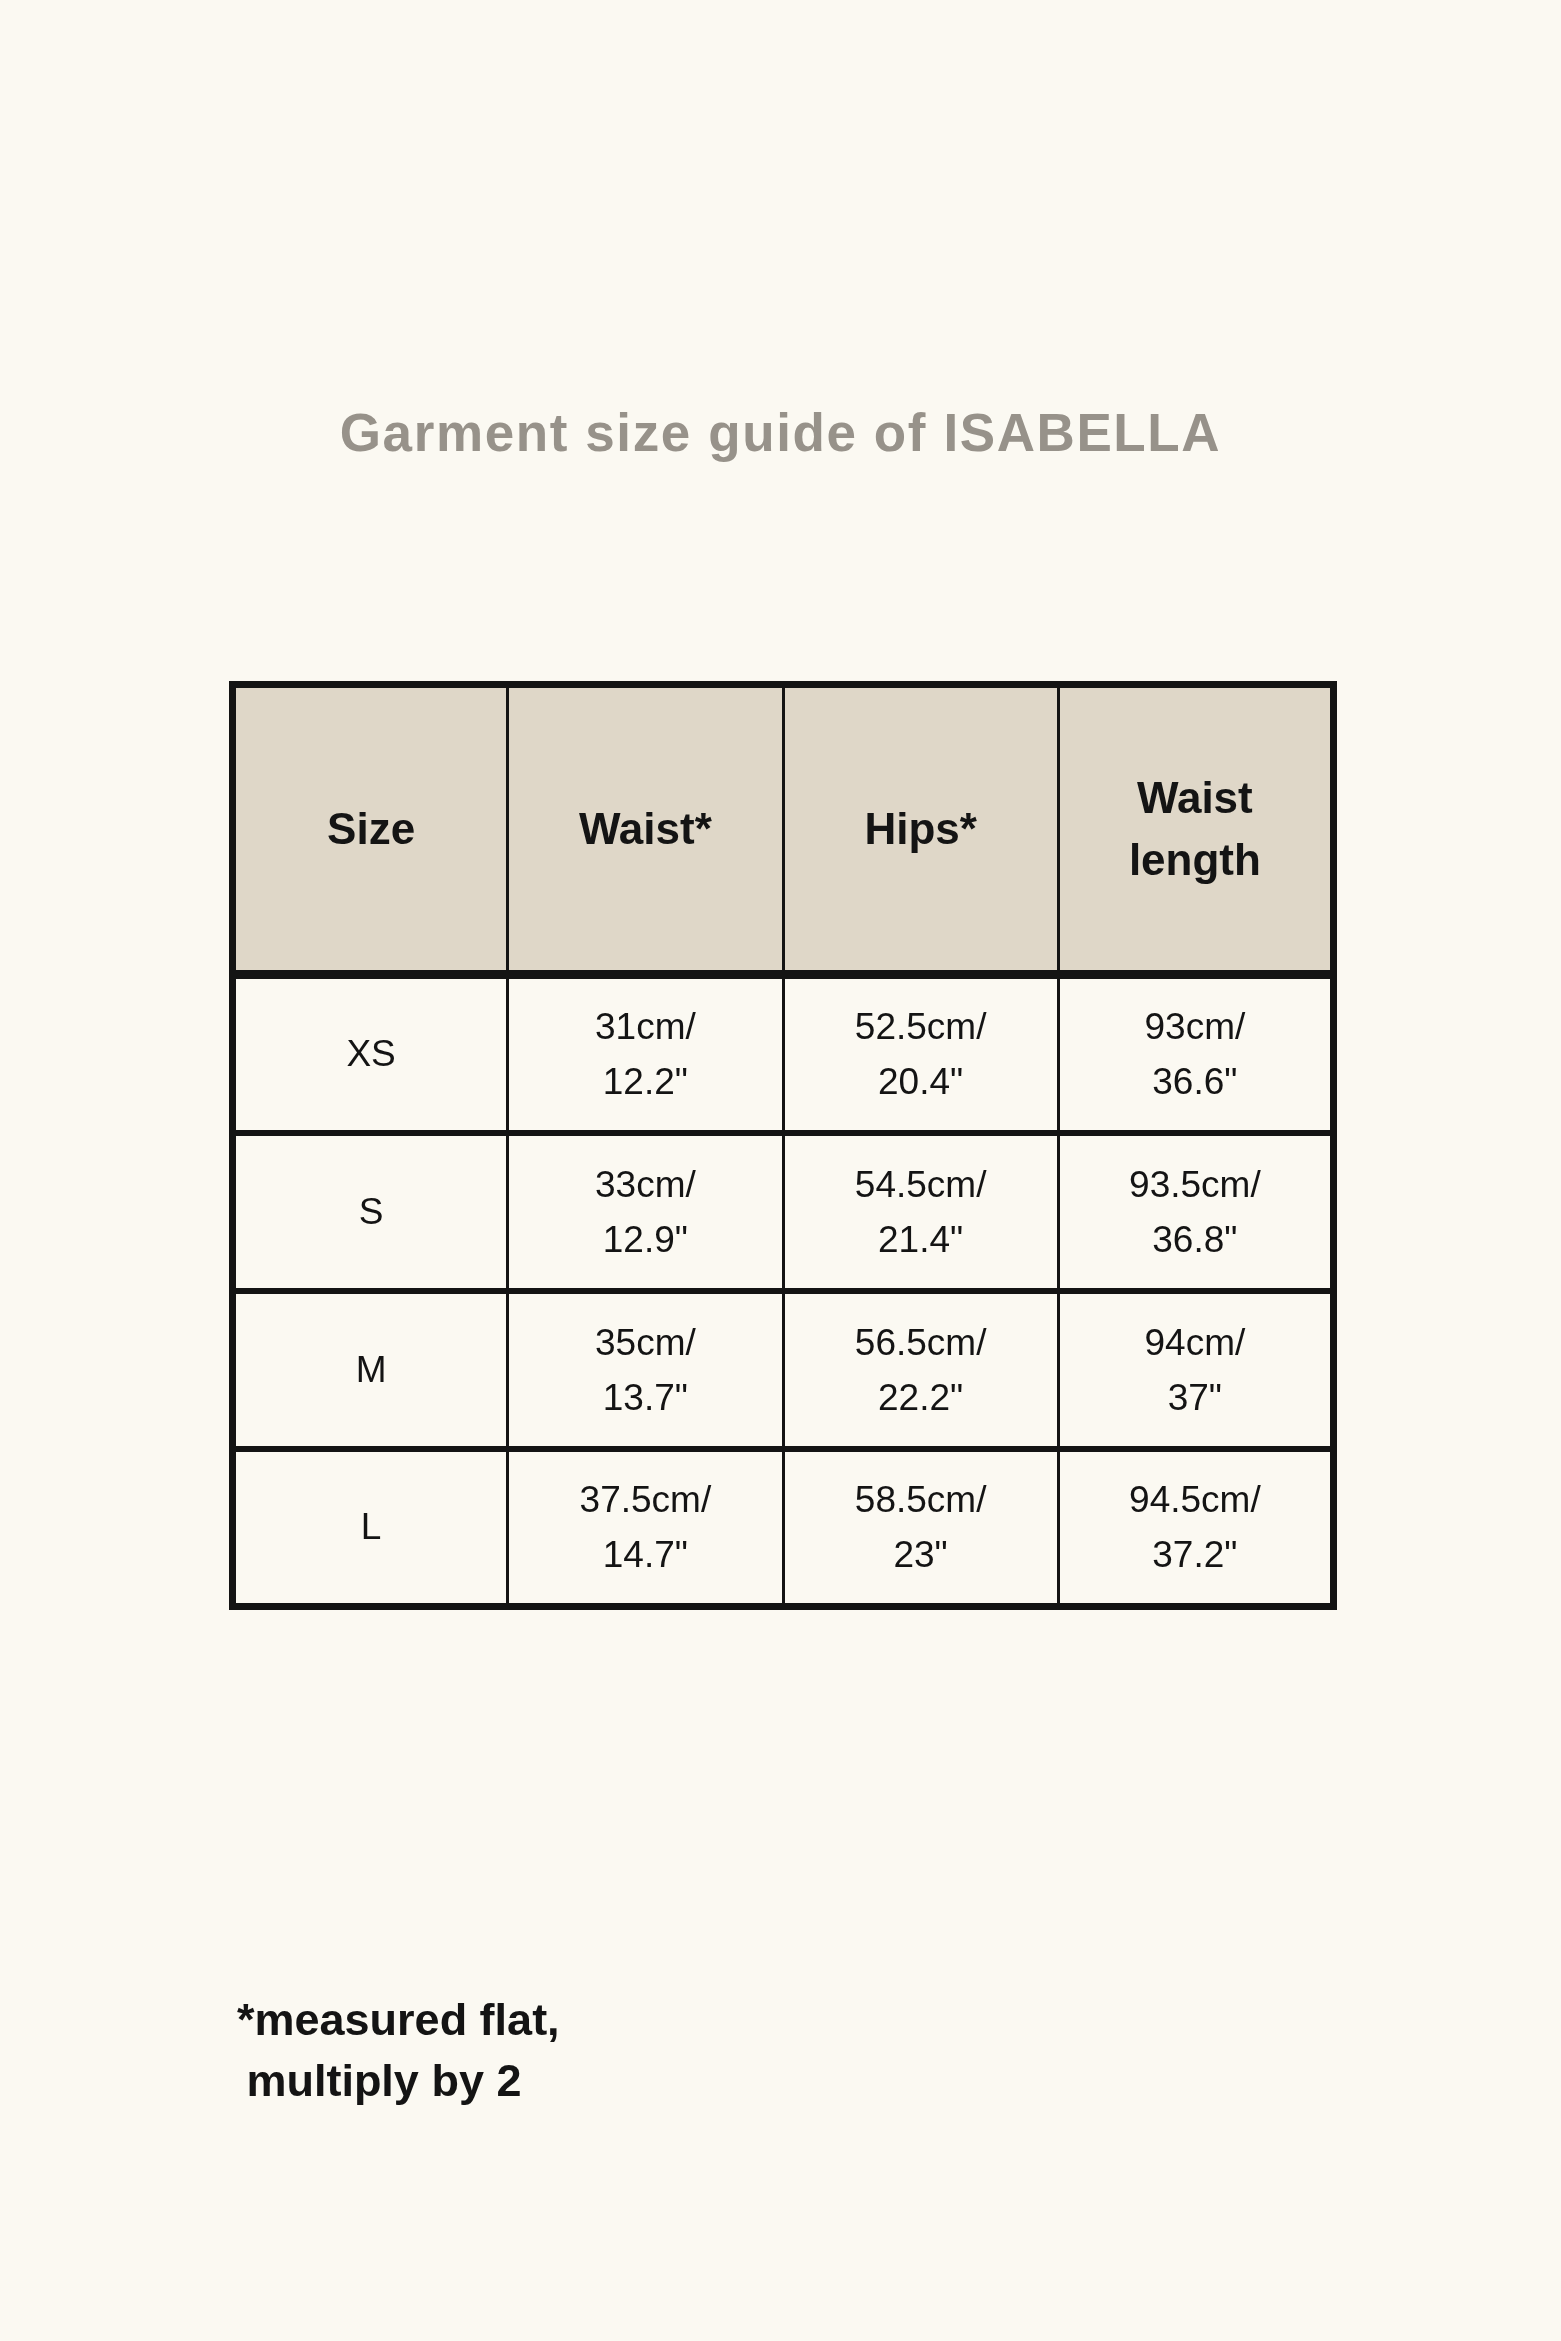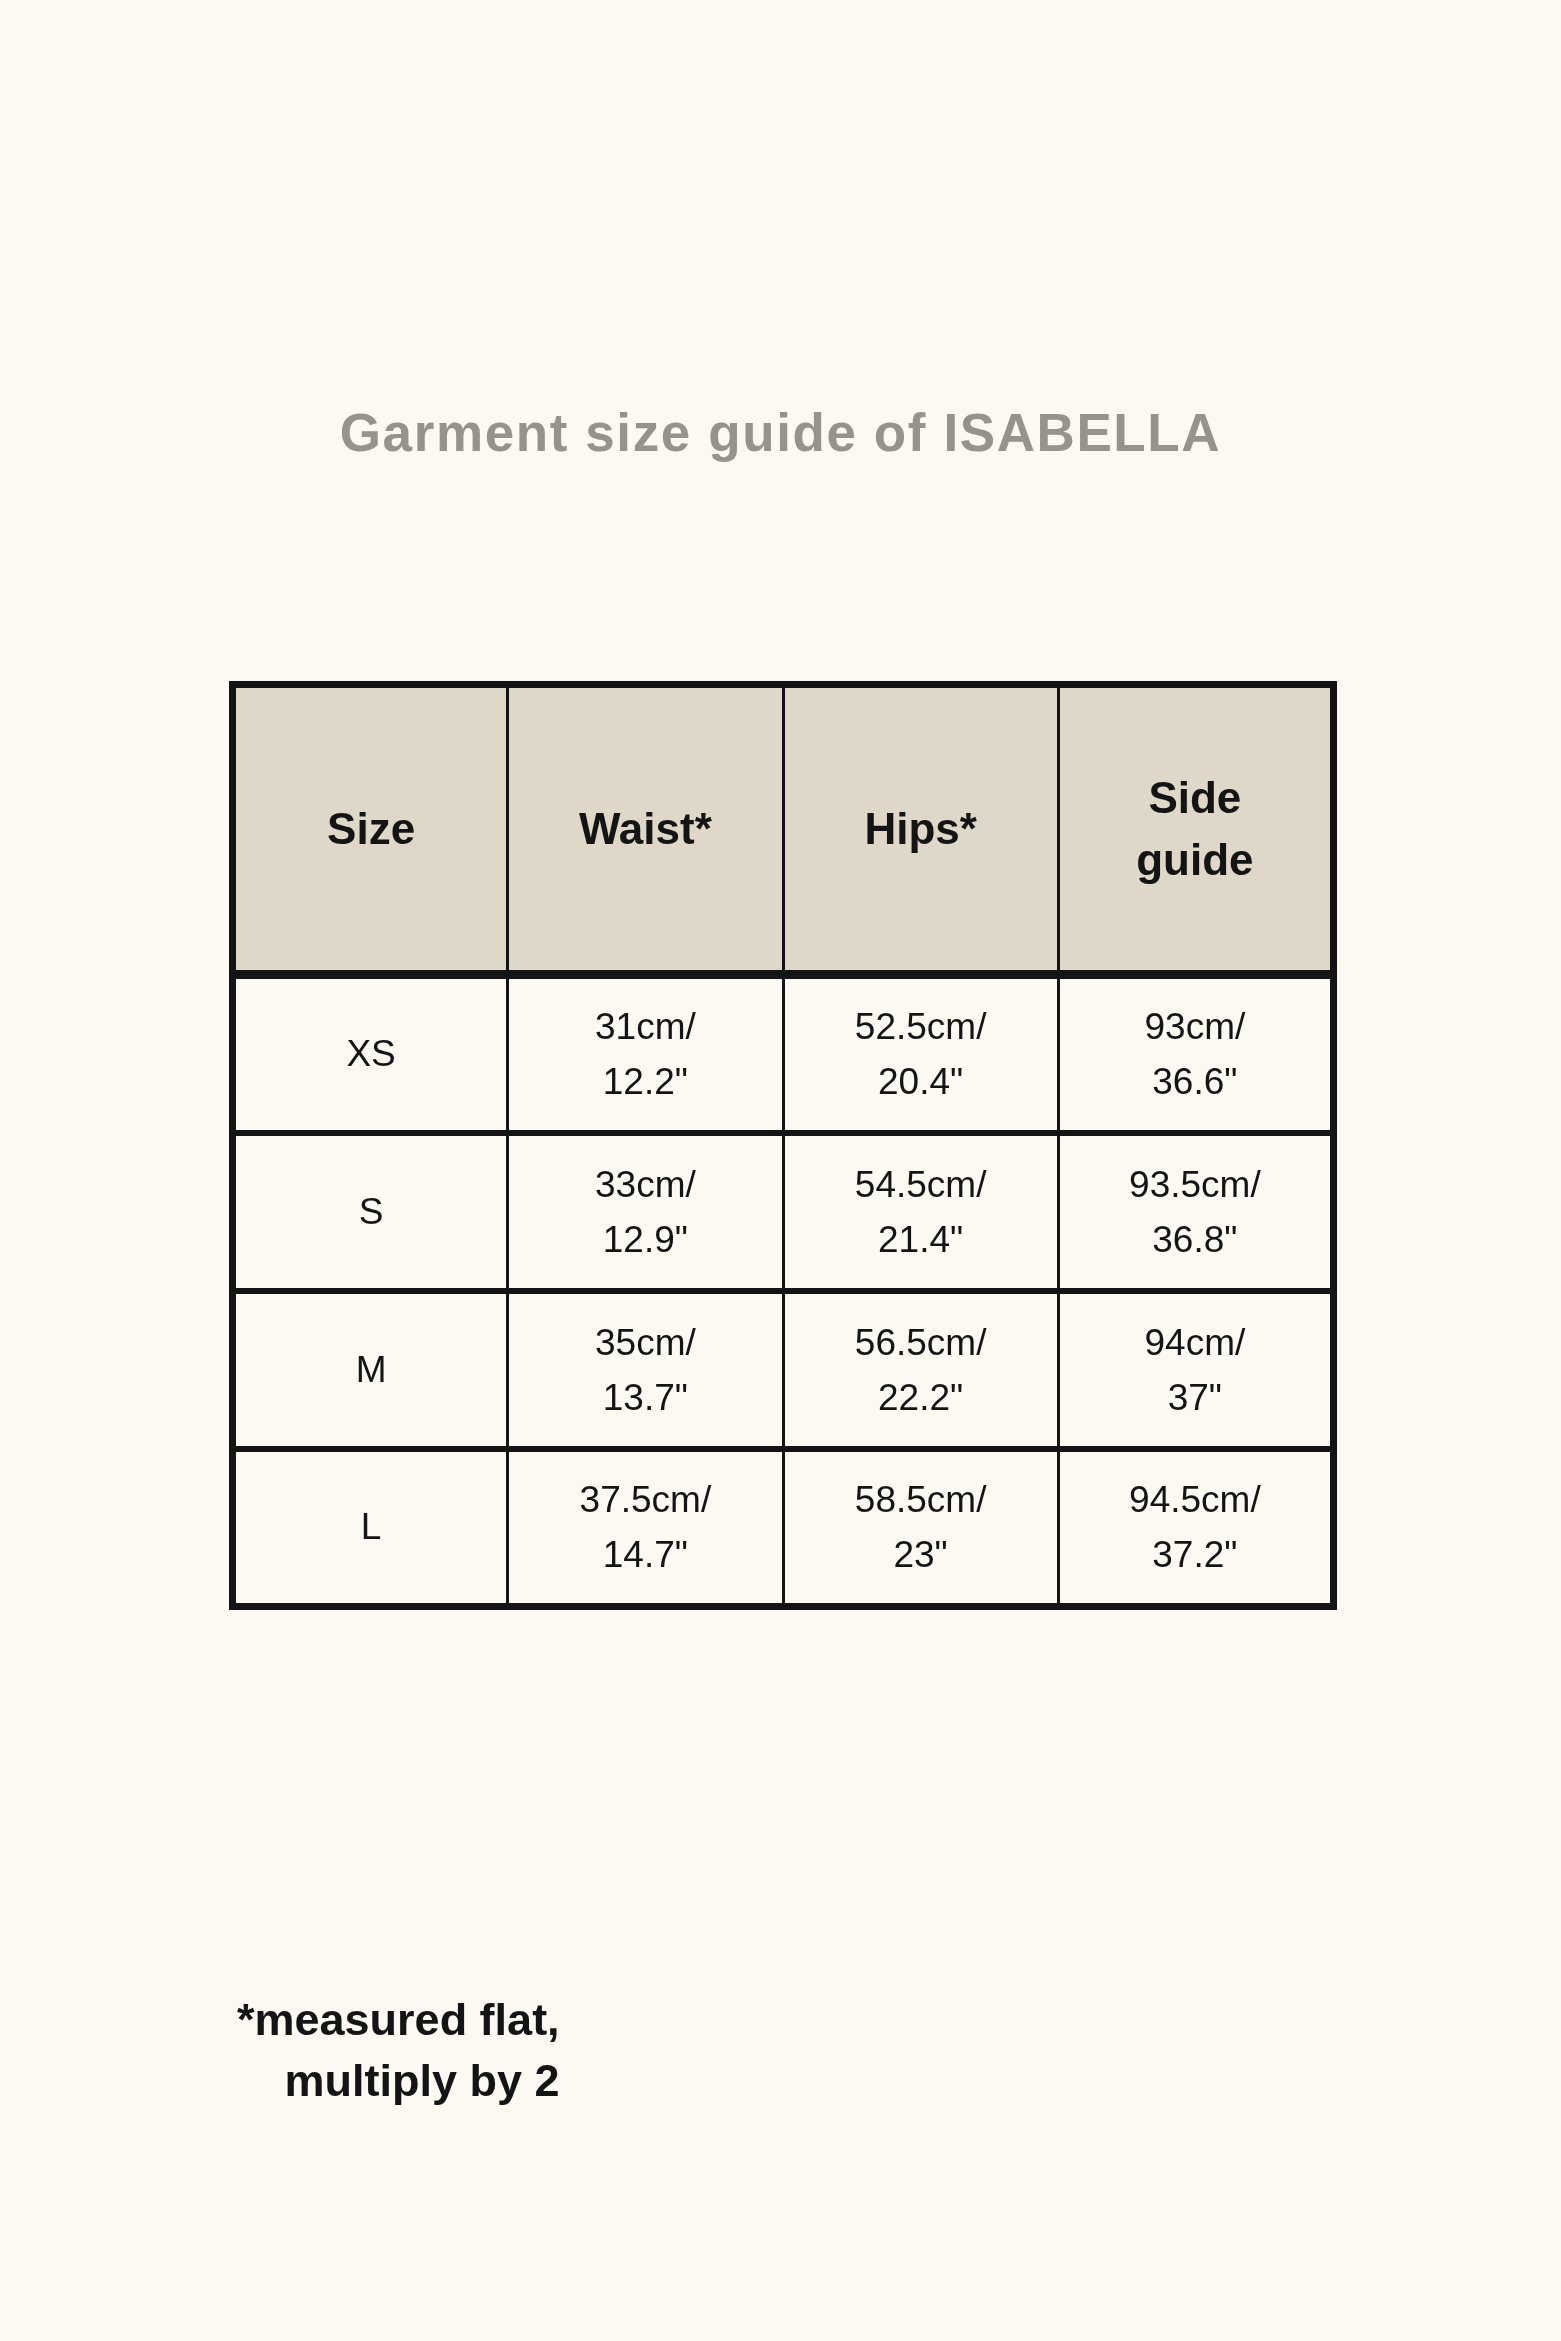--- a/index.html
+++ b/index.html
@@ -82,37 +82,37 @@
   }
   .footnote {
     position: absolute;
     left: 237px;
     top: 1989px;
     font-size: 45px;
     font-weight: 700;
     line-height: 61px;
     color: var(--ink, #141414);
   }
-  .footnote .line-2 { padding-left: 9.4px; text-align: right; }
+  .footnote .line-2 { padding-left: 9.4px; }
 </style>
 </head>
 <body>
 
 <div class="page">
 
 
   <div class="subtitle">Garment size guide of ISABELLA</div>
 
   <table class="size-table">
     <thead>
       <tr>
         <th>Size</th>
         <th>Waist*</th>
         <th>Hips*</th>
-        <th>Side guide</th>
+        <th>Waist length</th>
       </tr>
     </thead>
     <tbody>
       <tr>
         <td>XS</td>
         <td>
           <span class="line">31cm/</span>
           <span class="line">12.2"</span>
         </td>
         <td>

